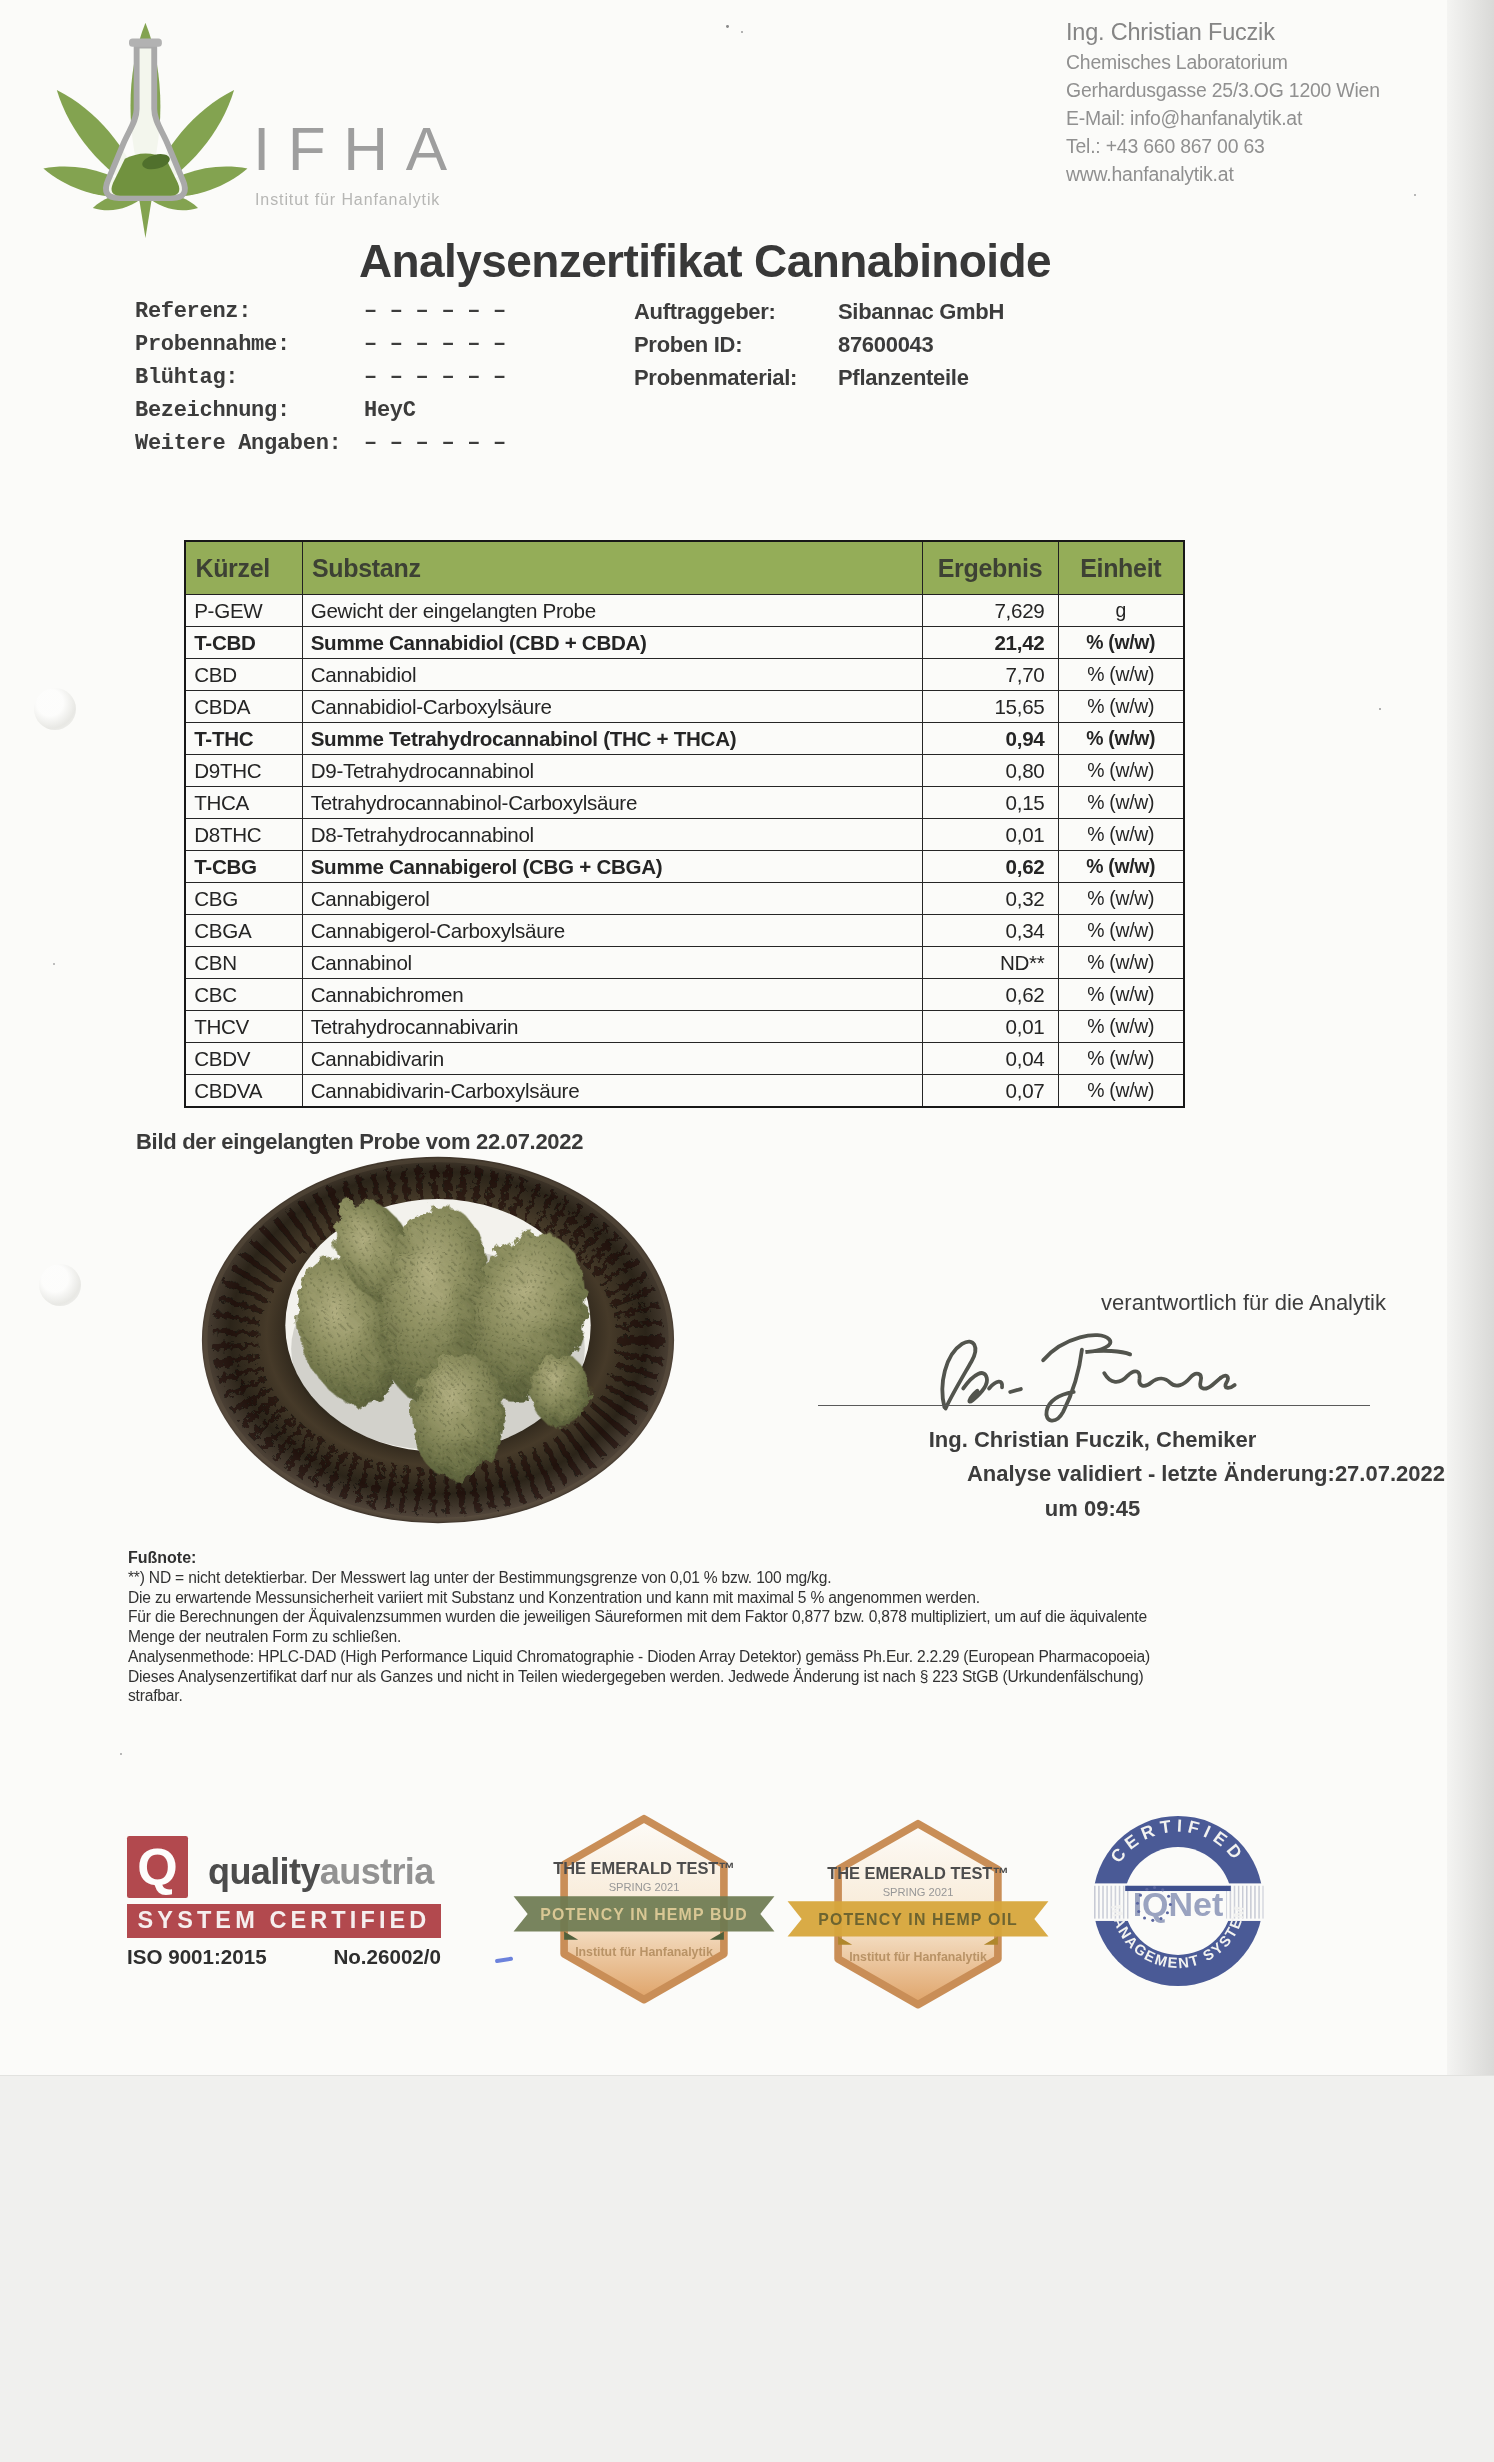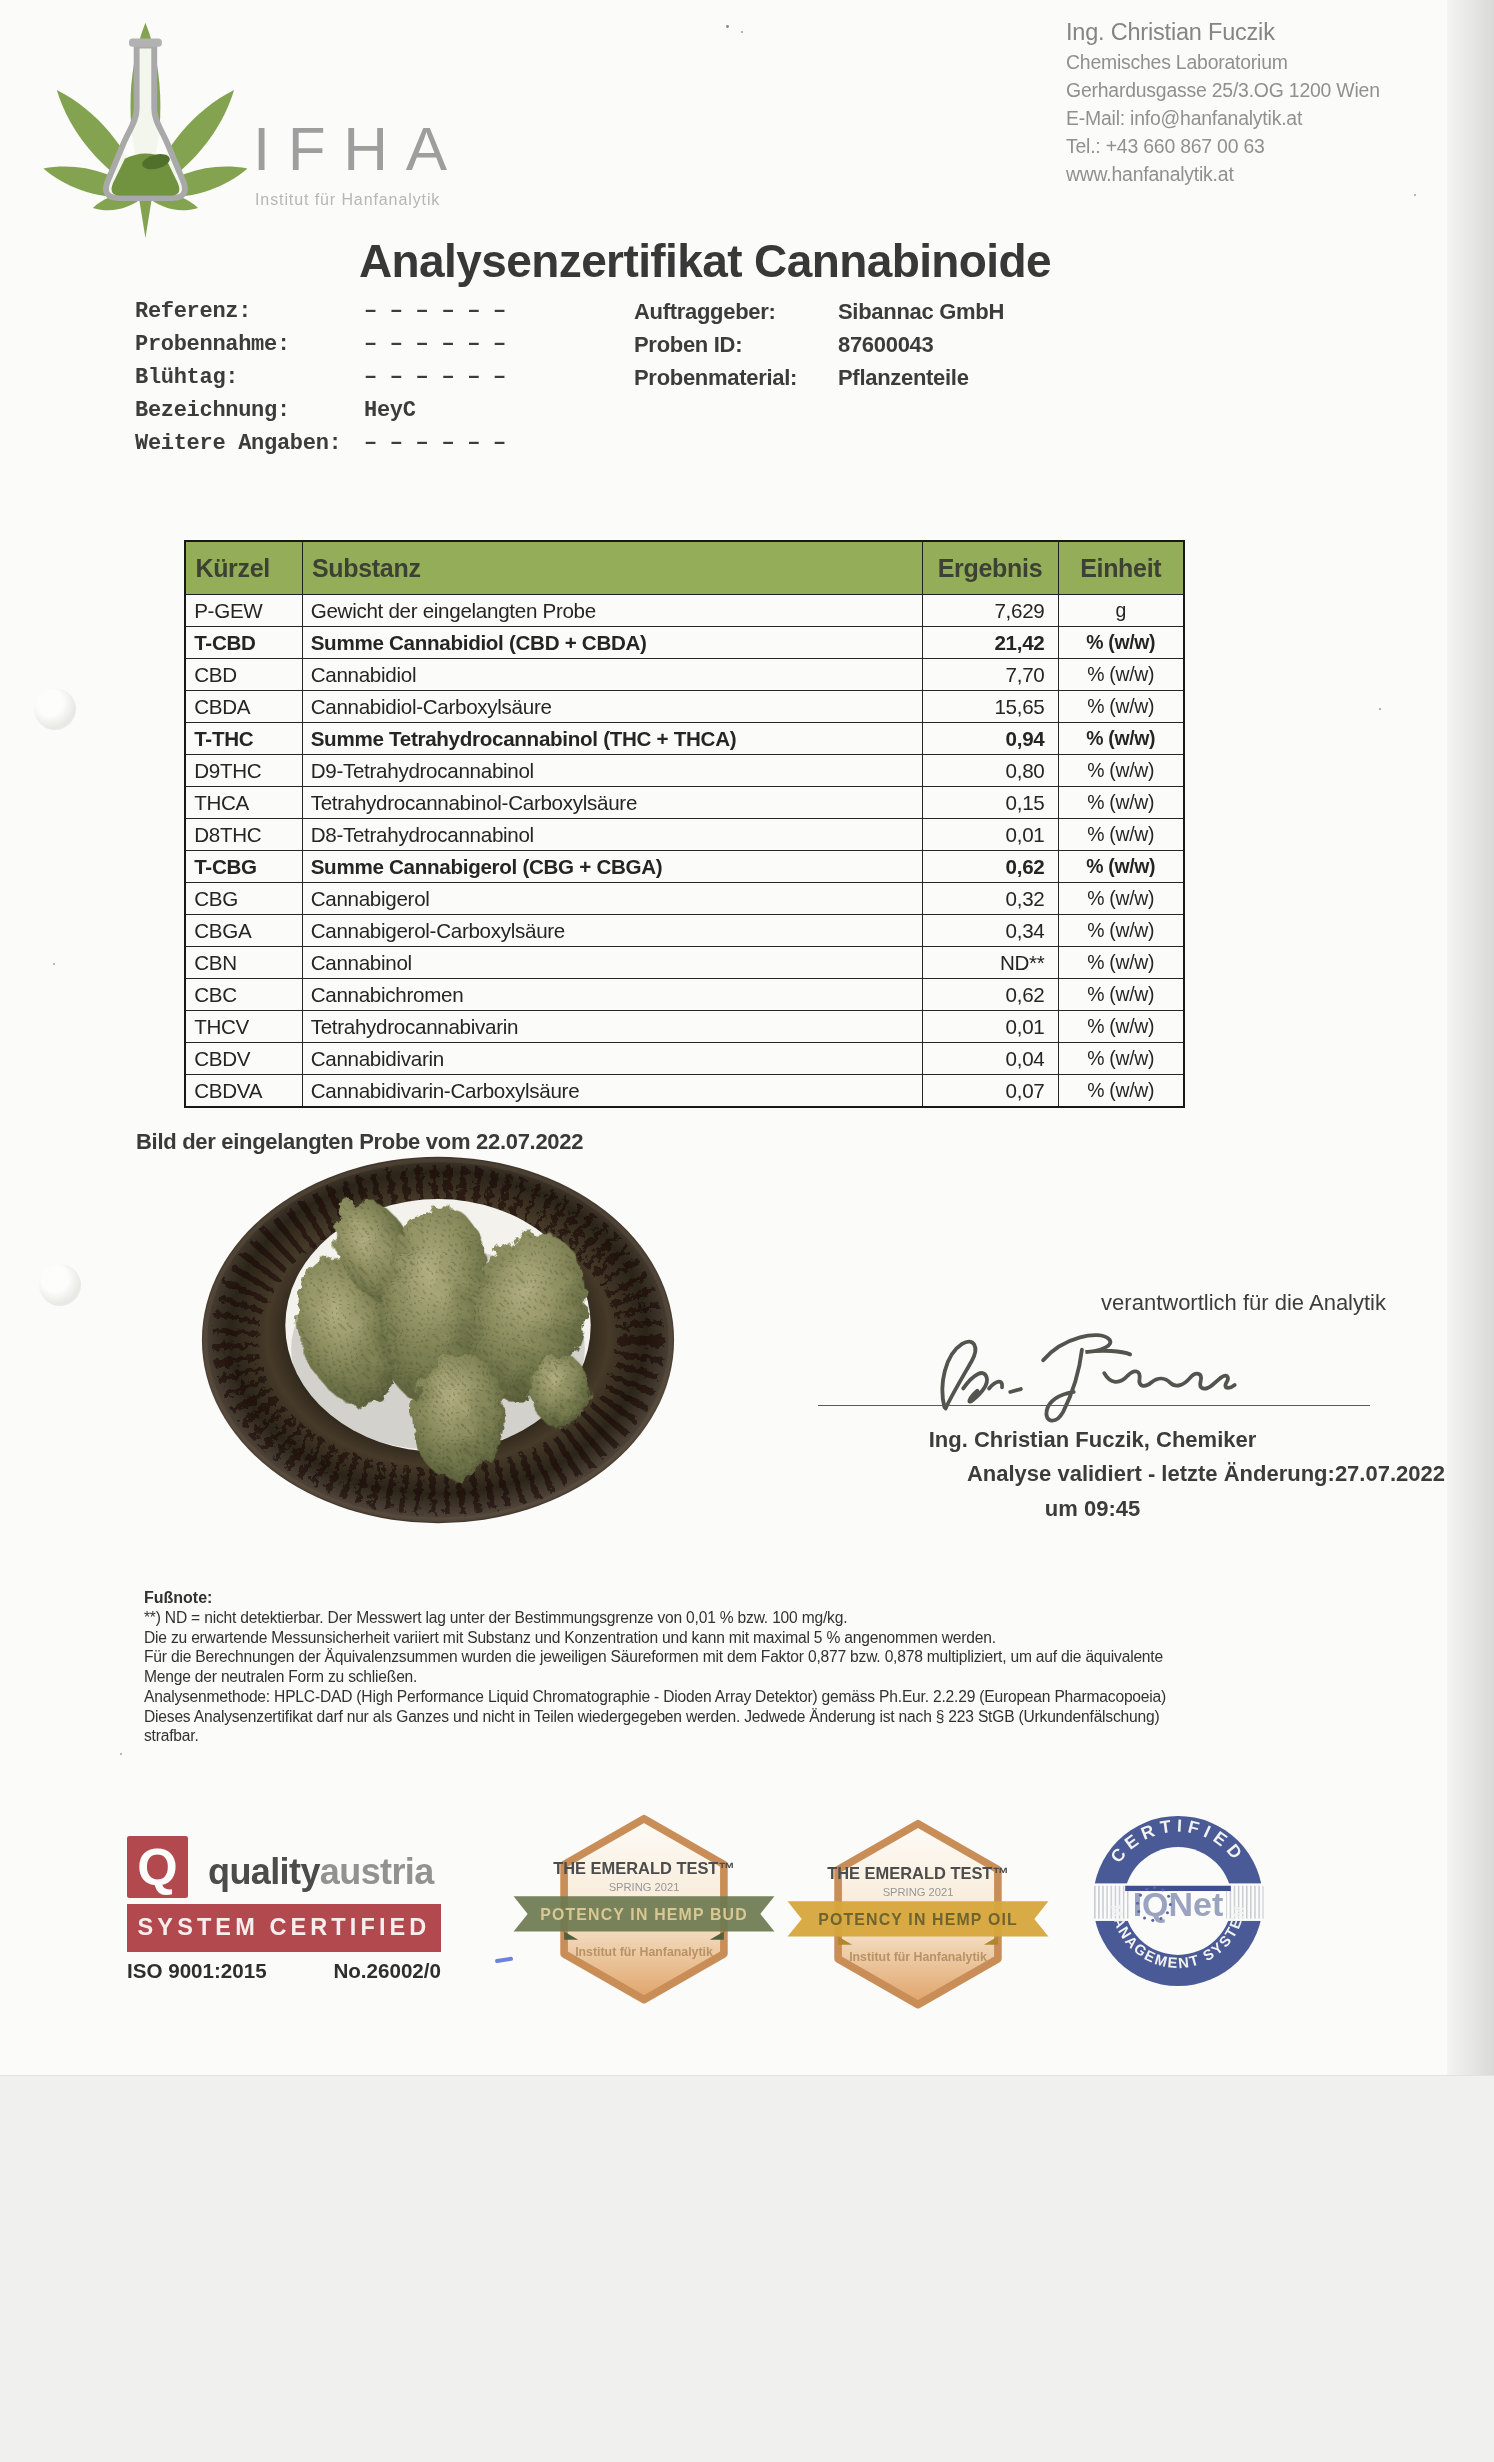--- a/index.html
+++ b/index.html
@@ -61,34 +61,34 @@
   .sig-svg{position:absolute;left:928px;top:1319px;}
   .sig-line{position:absolute;left:818px;top:1405px;width:552px;border-top:1.8px solid #5a5a5a;}
   .sig-name{position:absolute;left:799px;top:1427px;width:587px;text-align:center;
             font-size:22px;font-weight:700;color:#3c3c3c;}
   .sig-validated{position:absolute;left:740px;top:1461px;width:705px;text-align:right;
             font-size:22px;font-weight:700;color:#3c3c3c;}
   .sig-time{position:absolute;left:799px;top:1496px;width:587px;text-align:center;
             font-size:22px;font-weight:700;color:#3c3c3c;}
 
   
-  .footnote{position:absolute;left:144px;top:1548px;width:1281px;margin-top:40px;}
+  .footnote{position:absolute;left:128px;top:1548px;width:1281px;}
   .fn-title{font-size:16px;font-weight:700;color:#303030;line-height:20px;}
   .fn-line{font-size:15.6px;color:#323232;line-height:19.7px;white-space:nowrap;letter-spacing:-0.2px;}
 
   
   .qa{position:absolute;left:127px;top:1836px;width:314px;}
   .qa-top{display:flex;align-items:flex-start;}
   .qa-q{width:61px;height:62px;background:var(--qa-red,#b2494e);border-radius:2.3px;
         display:flex;align-items:center;justify-content:center;
         color:#fdfdfc;font-size:52px;font-weight:700;}
   .qa-brand{margin-left:20px;margin-top:15.3px;font-size:36px;letter-spacing:-0.6px;}
   .qa-brand .strong{font-weight:700;color:#4c4c4c;}
   .qa-brand .light{font-weight:700;color:#929292;}
-  .qa-banner{margin-top:5.9px;width:314px;height:48px;background:var(--qa-red,#b2494e);
+  .qa-banner{margin-top:5.9px;width:314px;height:34px;background:var(--qa-red,#b2494e);
              display:flex;align-items:center;justify-content:center;
              color:#f6eeee;font-size:23.5px;font-weight:700;letter-spacing:4.1px;}
   .qa-iso{margin-top:7px;display:flex;justify-content:space-between;width:314px;
           font-size:20.6px;font-weight:700;color:#2e2e2e;}
   .badge-svg{position:absolute;}
   #badge-bud{left:503px;top:1808px;}
   #badge-oil{left:777px;top:1813px;}
   .iqnet-svg{position:absolute;left:1090px;top:1813px;}
   .pen-mark{position:absolute;left:495px;top:1958px;width:17.6px;height:3.5px;background:#2f4fd0;
             opacity:.7;border-radius:1.8px;transform:rotate(-9deg);}

